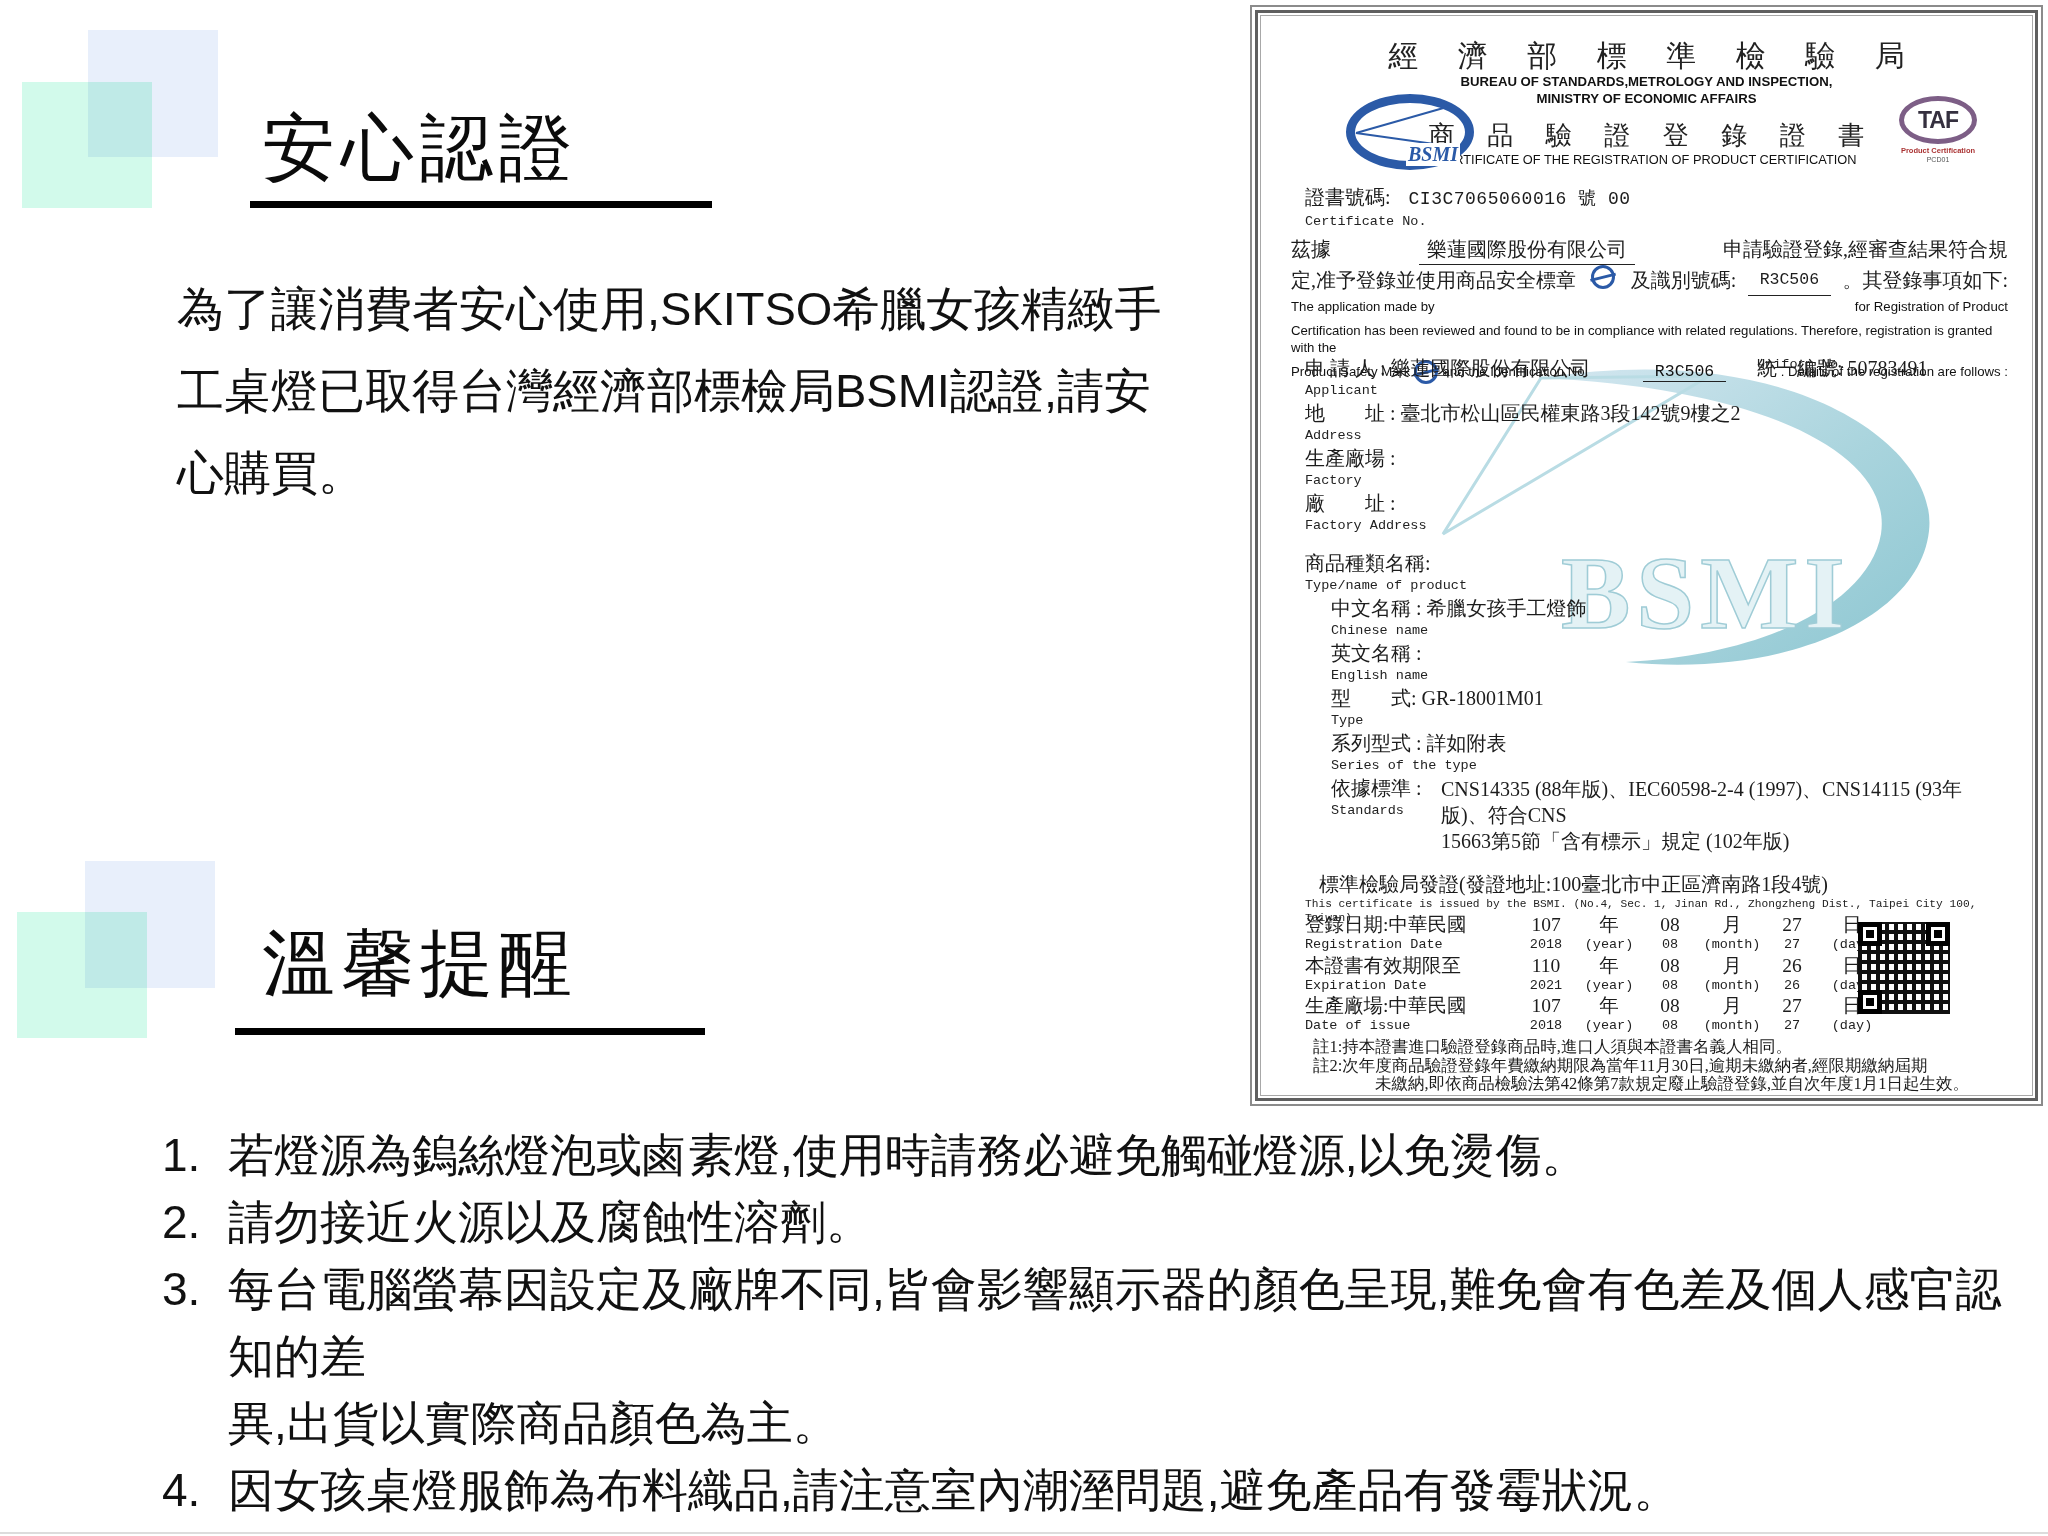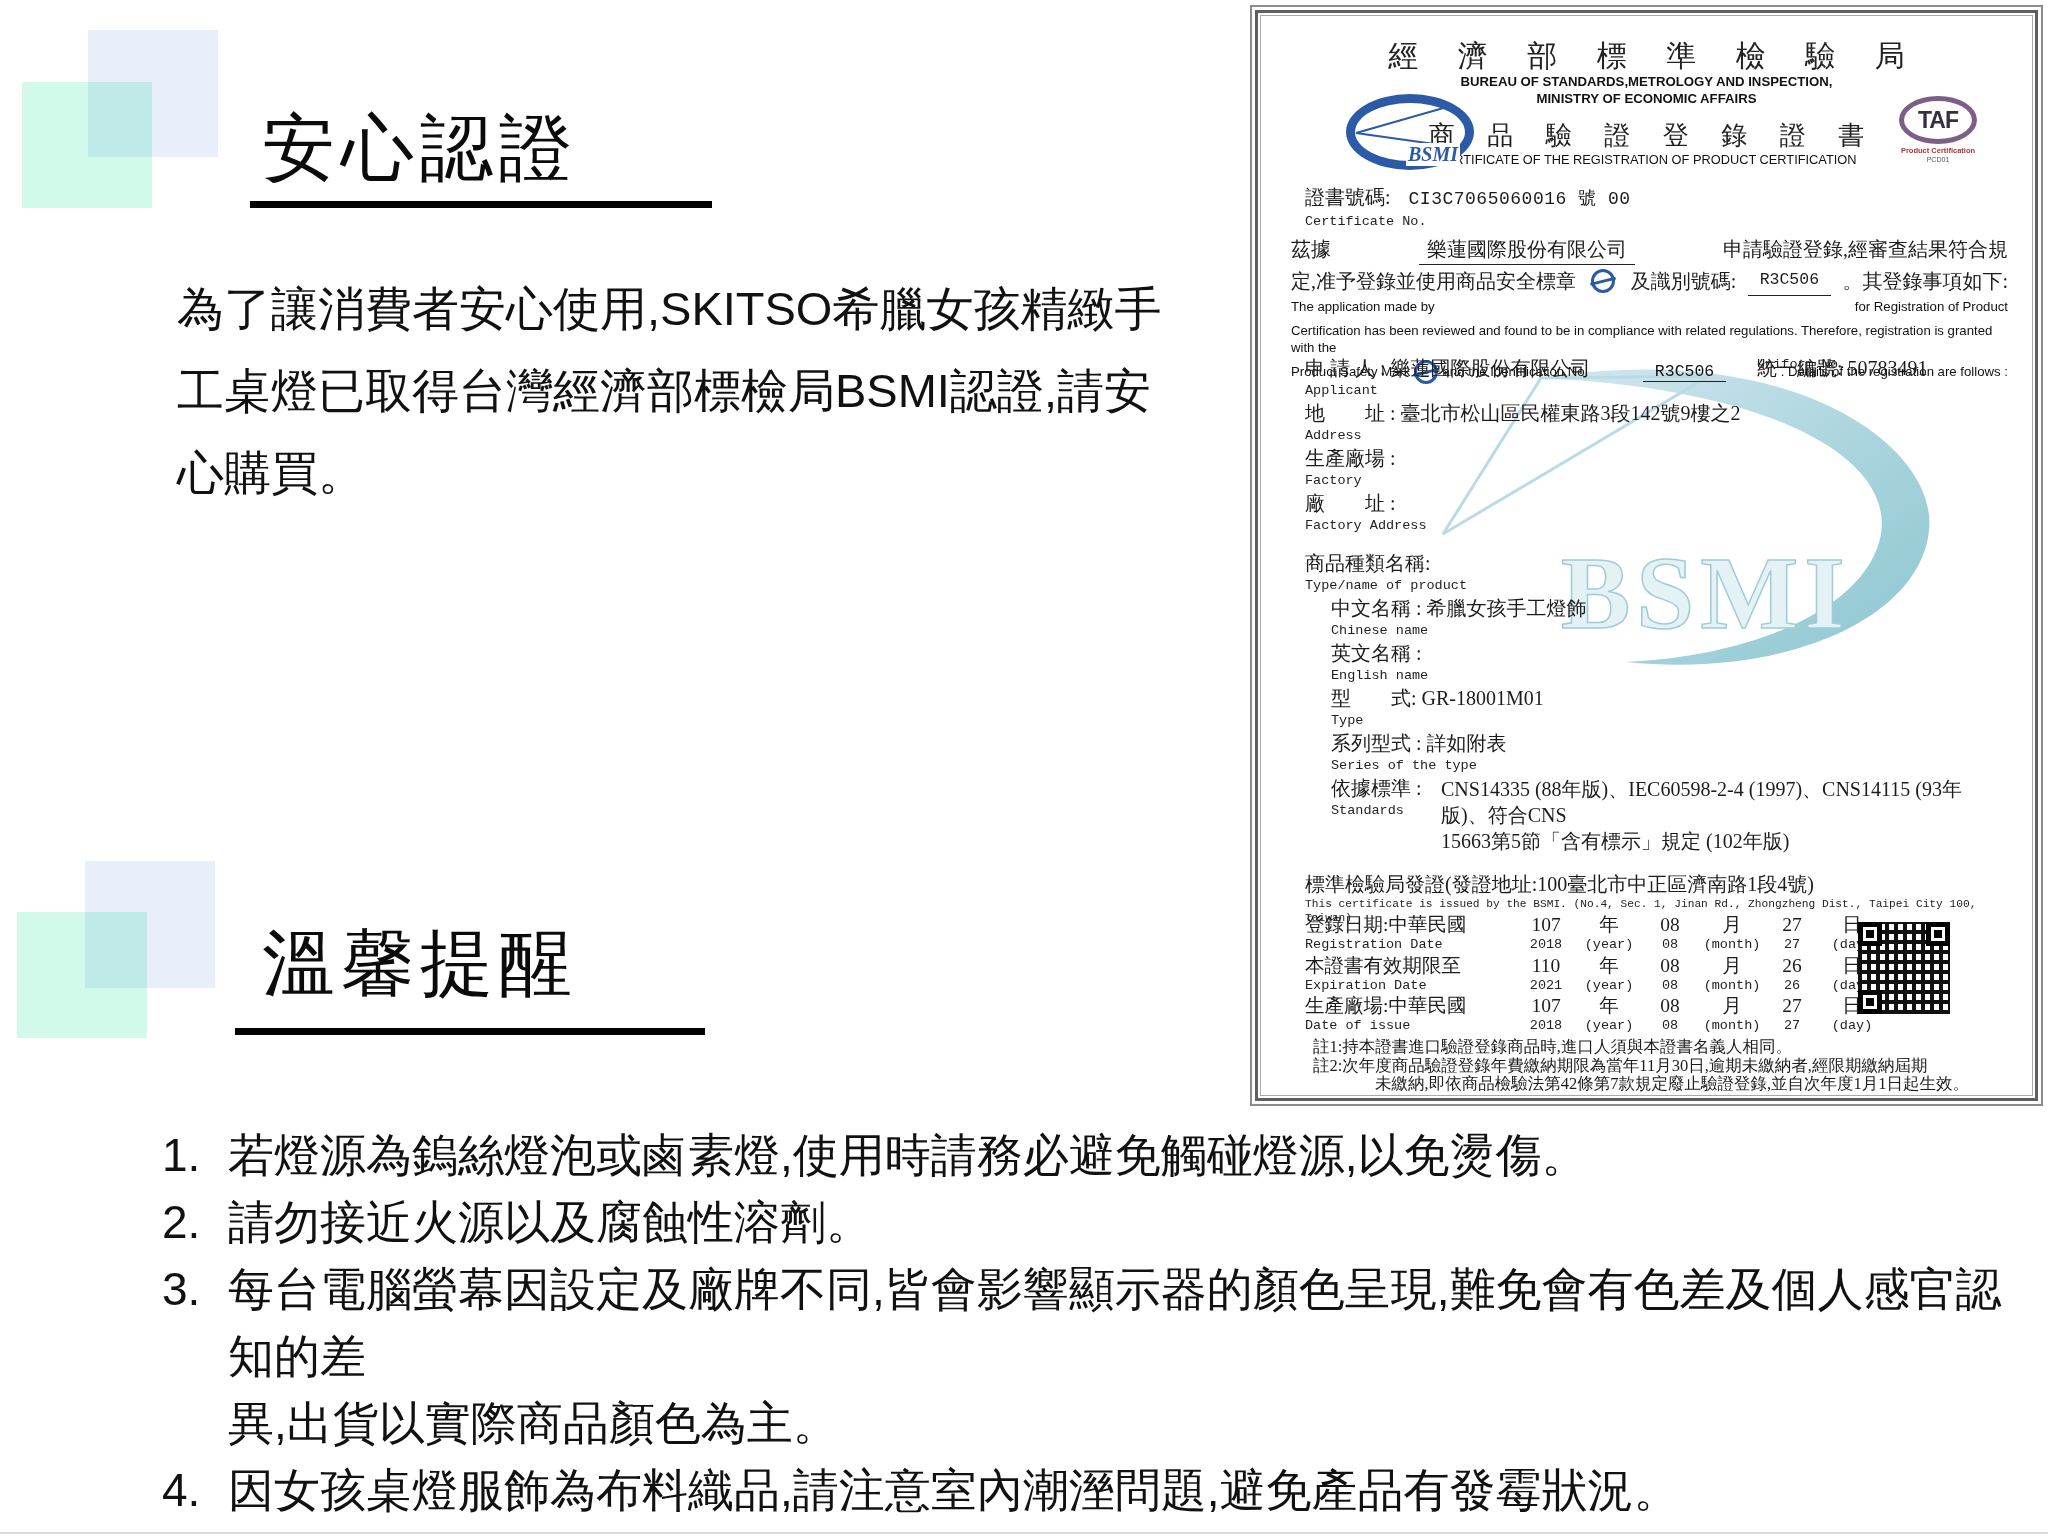--- a/index.html
+++ b/index.html
@@ -69,21 +69,21 @@
   
   .certno{position:absolute;top:168px;left:44px;}
   .zh{font-size:20px;}
   .mono-val{font-family:"Liberation Mono","DejaVu Sans Mono",monospace;font-size:18px;margin-left:14px;letter-spacing:.5px;}
   .en-line{font-family:"Liberation Mono","DejaVu Sans Mono",monospace;font-size:13.5px;margin-top:3px;color:#222;}
 
   
   .grant{position:absolute;top:218px;left:30px;right:24px;font-size:20px;color:#1c1c1c;}
   .g-l1{display:flex;justify-content:space-between;align-items:baseline;line-height:30px;}
   .u-company{border-bottom:1.5px solid #222;padding:0 8px;}
-  .g-l2{display:flex;justify-content:space-between;align-items:center;line-height:30px;white-space:nowrap;}
+  .g-l2{display:flex;justify-content:space-between;align-items:flex-start;line-height:30px;white-space:nowrap;}
   .u-id{border-bottom:1.5px solid #222;font-family:"Liberation Mono","DejaVu Sans Mono",monospace;font-size:16.5px;padding:0 12px;}
   .sans-en{font-family:"Liberation Sans",sans-serif;font-size:13.2px;color:#111;}
   .g-en-l1{display:flex;justify-content:space-between;margin-top:2px;line-height:17px;}
   .g-en-body{margin-top:7px;line-height:17px;}
   .g-en-mark{display:flex;justify-content:space-between;align-items:center;margin-top:4px;line-height:18px;white-space:nowrap;}
 
   .safety-mark{display:inline-block;width:18px;height:18px;border:3px solid #2b5aa7;border-radius:50%;
         position:relative;vertical-align:-4px;margin:0 4px;flex:0 0 auto;}
   .safety-mark::after{content:"";position:absolute;left:-4px;right:-4px;top:50%;height:2.5px;background:#2b5aa7;
         transform:translateY(-50%) rotate(-14deg);}
@@ -95,21 +95,21 @@
   .field.ind{padding-left:26px;}
   .f-zh{font-size:20px;line-height:25px;}
   .f-en{font-family:"Liberation Mono","DejaVu Sans Mono",monospace;font-size:13.5px;line-height:17px;margin-top:1px;color:#222;}
   .f-right{position:absolute;left:452px;top:0;}
   .st{display:flex;padding-left:26px;margin-top:1px;}
   .st-l{flex:0 0 110px;}
   .st-v .f-zh{line-height:26px;}
 
   
   .issue{position:absolute;top:856px;left:44px;right:20px;}
-  .issue-zh{font-size:20px;line-height:25px;}
+  .issue-zh{font-size:20px;line-height:25px;margin-left:14px;}
   .issue-en{font-family:"Liberation Mono","DejaVu Sans Mono",monospace;font-size:11.2px;line-height:14px;color:#222;}
   .dates{position:absolute;top:898px;left:44px;width:586px;}
   .d-zh,.d-en{display:grid;grid-template-columns:210px 62px 64px 58px 66px 54px 66px;}
   .d-zh{font-size:19.5px;line-height:21px;}
   .d-en{font-family:"Liberation Mono","DejaVu Sans Mono",monospace;font-size:13.5px;line-height:19.5px;color:#222;}
   .d-zh span:not(:first-child),.d-en span:not(:first-child){text-align:center;}
 
   
   .qr{position:absolute;left:597px;top:906px;width:92px;height:92px;background:#fff;}
   .qr-mods{position:absolute;inset:0;

